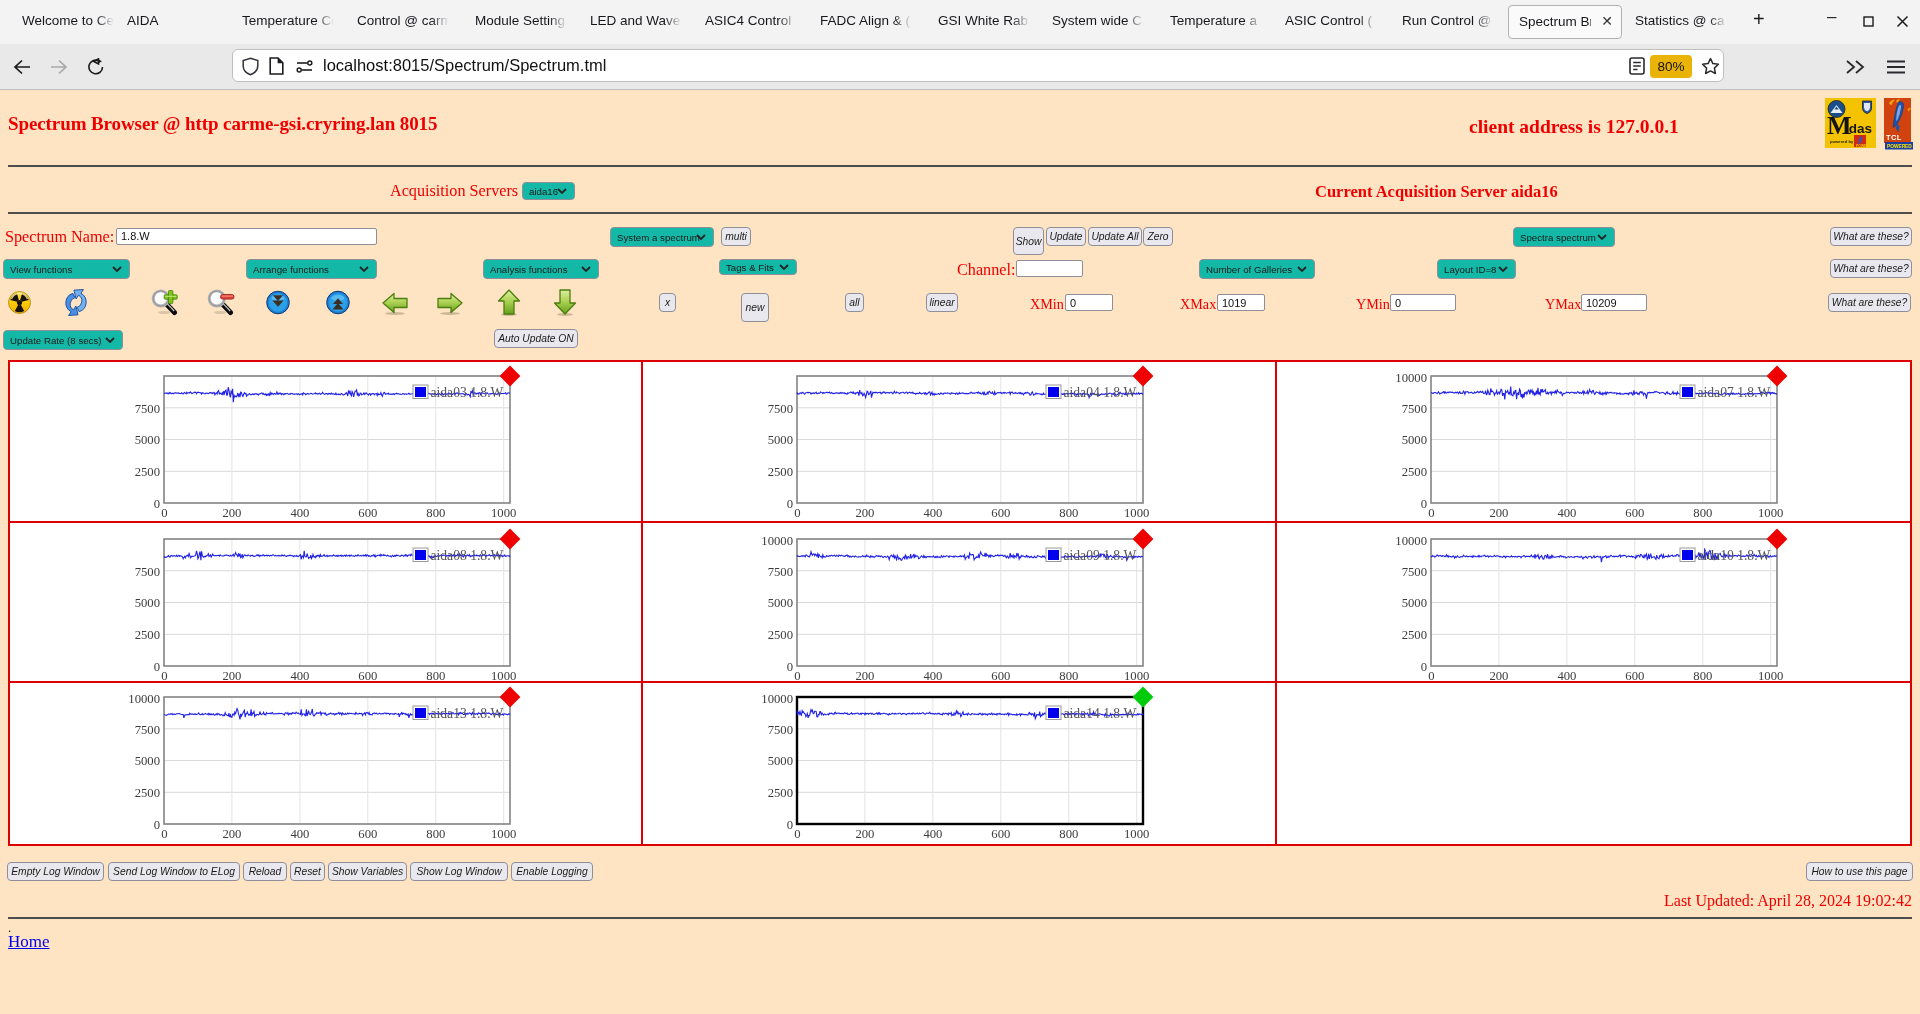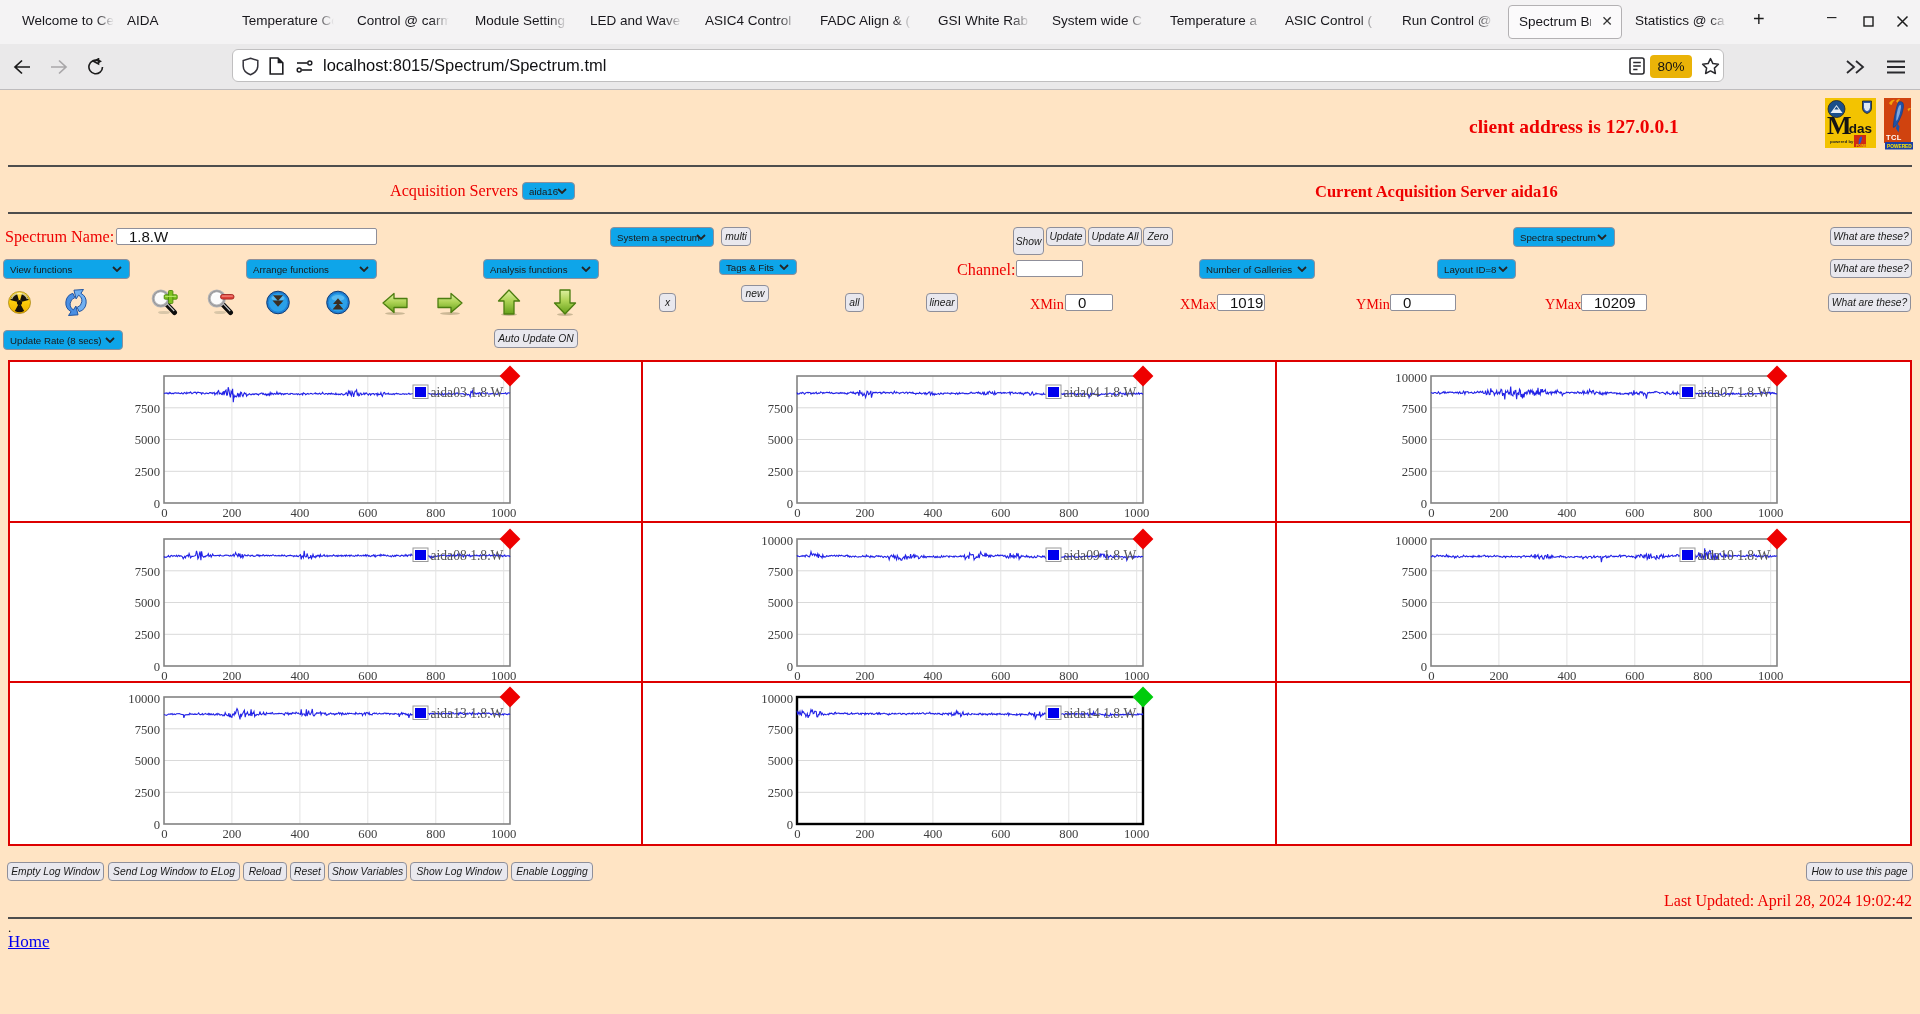--- a/index.html
+++ b/index.html
@@ -21,31 +21,31 @@
   background:#ffffff; border:1px solid #c0bfc0; border-radius:6px; }
 .urltext { position:absolute; left:90px; top:6.5px; font-size:16.5px; color:#121214; }
 .navic { position:absolute; }
 .zoombadge { position:absolute; left:1417px; top:5px; width:42px; height:23px; background:#eab308;
   border-radius:4px; font-size:13.5px; color:#121214; text-align:center; line-height:23px; }
 .page { position:absolute; left:0; top:90px; width:1920px; height:924px; background:#ffe4c4;
   font-family:"Liberation Serif", serif; }
 .rl { position:absolute; color:#ee0000; line-height:1.18; white-space:nowrap;
   font-family:"Liberation Serif", serif; }
 .hr { position:absolute; left:8px; width:1904px; height:2px; background:#4d4d4d; }
-.sel { position:absolute; background:#0ea5e9; border:1px solid #8f8f9a; border-radius:4px;
+.sel { position:absolute; background:#14b8a6; border:1px solid #8f8f9a; border-radius:4px;
   font-family:"Liberation Sans", sans-serif; font-size:9.7px; color:#1a1a1a;
   display:flex; align-items:center; padding:0 18px 0 6px; white-space:nowrap; }
 .sel .chev { position:absolute; right:7px; top:50%; margin-top:-3px; }
 .sel span { overflow:visible; }
 .btn { position:absolute; background:#e9e8ee; border:1px solid #8f8f9a; border-radius:4px;
   font-family:"Liberation Sans", sans-serif; font-size:10.3px; color:#1a1a1a;
   display:inline-flex; align-items:center; justify-content:center; padding:0 2px; white-space:nowrap;font-style:italic; }
 .inp { position:absolute; background:#ffffff; border:1px solid #8f8f9a; border-radius:2px;
-  font-family:"Liberation Sans", sans-serif; font-size:15px; color:#111;
-  display:flex; align-items:center; padding:0 12px; white-space:nowrap; }
+  font-family:"Liberation Sans", sans-serif; font-size:11px; color:#111;
+  display:flex; align-items:center; padding:0 4px; white-space:nowrap; }
 .ic { position:absolute; }
 .grid { position:absolute; left:8px; top:270px; width:1904px; height:486px;
   border:2px solid #dd0000; display:grid; grid-template-columns:1fr 1fr 1fr;
   grid-template-rows:1fr 1fr 1fr; background:#ffffff; }
 .cell { border-right:2px solid #dd0000; border-bottom:2px solid #dd0000; overflow:hidden; position:relative; }
 .cell:nth-child(3n) { border-right:none; }
 .cell:nth-child(n+7) { border-bottom:none; }
 .cell svg { position:absolute; left:0; top:0; }
 .cell:nth-child(4) svg, .cell:nth-child(5) svg, .cell:nth-child(6) svg { top:2px; }
 a.home { position:absolute; left:8px; top:842px; font-size:17px; color:#0000ee;
@@ -120,20 +120,21 @@
 <div class="navic" style="left:1845px;top:15px"><svg width="22" height="16" viewBox="0 0 22 16">
         <path d="M2 2 L9 8 L2 14 M11 2 L18 8 L11 14" fill="none" stroke="#2a2a2e" stroke-width="1.8"></path>
       </svg></div>
 <div class="navic" style="left:1887px;top:16px"><svg width="18" height="14" viewBox="0 0 18 14">
         <line x1="0" y1="1.5" x2="18" y2="1.5" stroke="#2a2a2e" stroke-width="2"></line>
         <line x1="0" y1="7" x2="18" y2="7" stroke="#2a2a2e" stroke-width="2"></line>
         <line x1="0" y1="12.5" x2="18" y2="12.5" stroke="#2a2a2e" stroke-width="2"></line>
       </svg></div>
 </div>
 <div class="page">
+<div class="rl" style="left:8px;top:23px;font-size:19px;letter-spacing:-0.1px;font-weight:bold">Spectrum Browser @ http carme-gsi.cryring.lan 8015</div>
 <div class="rl" style="left:1469px;top:25px;font-size:19.5px;font-weight:bold">client address is 127.0.0.1</div>
 <div class="ic" style="left:1825px;top:8px"><svg width="51" height="50" viewBox="0 0 51 50">
 <rect width="51" height="50" fill="#f3c301"></rect>
 <circle cx="11.5" cy="11" r="8.5" fill="#1a4e8a" stroke="#222" stroke-width="0.8"></circle>
 <path d="M5.5 15 L11.5 7 L17.5 15 Z" fill="#e8eef5"></path>
 <path d="M9.3 11.5 L11.5 8.6 L13.7 11.5 Z" fill="#1a4e8a"></path>
 <path d="M37.5 3 h9 v7 q0 4 -4.5 5.5 q-4.5 -1.5 -4.5 -5.5 Z" fill="#2a57a5" stroke="#111" stroke-width="0.7"></path>
 <path d="M39 5 h6 v4.5 q0 2.6 -3 3.7 q-3 -1.1 -3 -3.7 Z" fill="#dfe7f2"></path>
 <text x="2" y="36" font-family="Liberation Serif, serif" font-weight="bold" font-size="26" fill="#141414">M</text>
 <text x="20" y="35" font-family="Liberation Sans, sans-serif" font-weight="bold" font-size="13.5" fill="#141414">idas</text>
@@ -317,21 +318,21 @@
           <linearGradient id="agdown" x1="0" y1="0" x2="0" y2="1">
 <stop offset="0" stop-color="#ddefa0"></stop>
             <stop offset="0.45" stop-color="#aed355"></stop>
             <stop offset="1" stop-color="#65a11a"></stop>
 </linearGradient>
         </defs>
 <ellipse cx="12.0" cy="26.5" rx="8.0" ry="1.5" fill="#cbb795"></ellipse>
 <polygon points="12,26 22.5,15 17,15 17,2 7,2 7,15 1.5,15" fill="url(#agdown)" stroke="#4c7d10" stroke-width="1.3" stroke-linejoin="round"></polygon>
 </svg></div>
 <div class="btn" style="left:659px;top:203px;width:17px;height:19px">x</div>
-<div class="btn" style="left:741px;top:195px;width:28px;height:17px">new</div>
+<div class="btn" style="left:741px;top:203px;width:28px;height:29px">new</div>
 <div class="btn" style="left:845px;top:203px;width:19px;height:19px">all</div>
 <div class="btn" style="left:926px;top:203px;width:32px;height:19px">linear</div>
 <div class="rl" style="left:1030px;top:206px;font-size:14.2px;font-weight:normal">XMin</div>
 <div class="inp" style="left:1065px;top:204px;width:48px;height:17px">0</div>
 <div class="rl" style="left:1180px;top:206px;font-size:14.2px;font-weight:normal">XMax</div>
 <div class="inp" style="left:1217px;top:204px;width:48px;height:17px">1019</div>
 <div class="rl" style="left:1356px;top:206px;font-size:14.2px;font-weight:normal">YMin</div>
 <div class="inp" style="left:1390px;top:204px;width:66px;height:17px">0</div>
 <div class="rl" style="left:1545px;top:206px;font-size:14.2px;font-weight:normal">YMax</div>
 <div class="inp" style="left:1581px;top:204px;width:66px;height:17px">10209</div>

